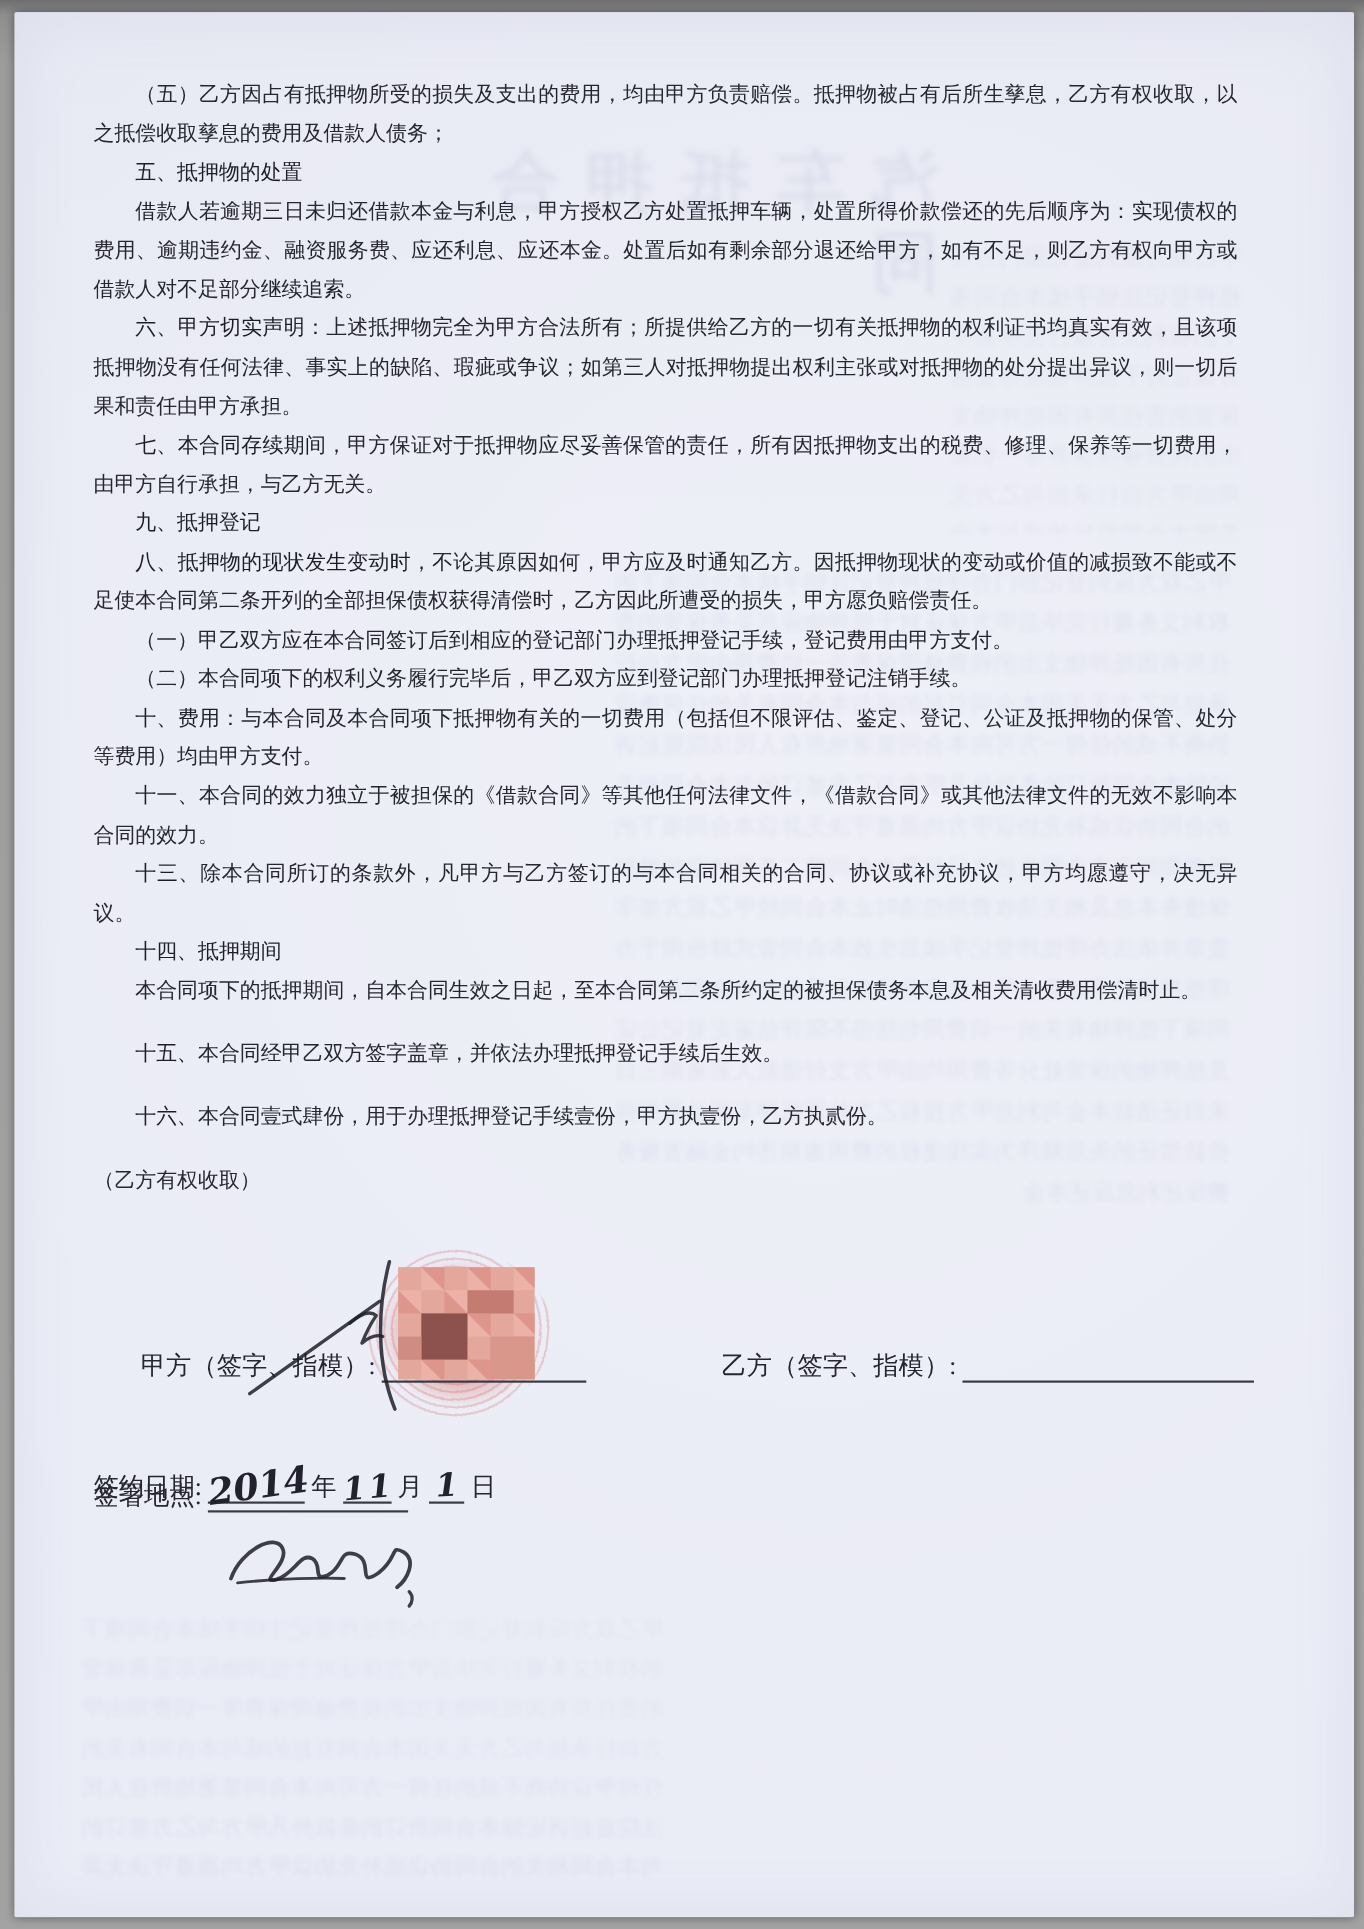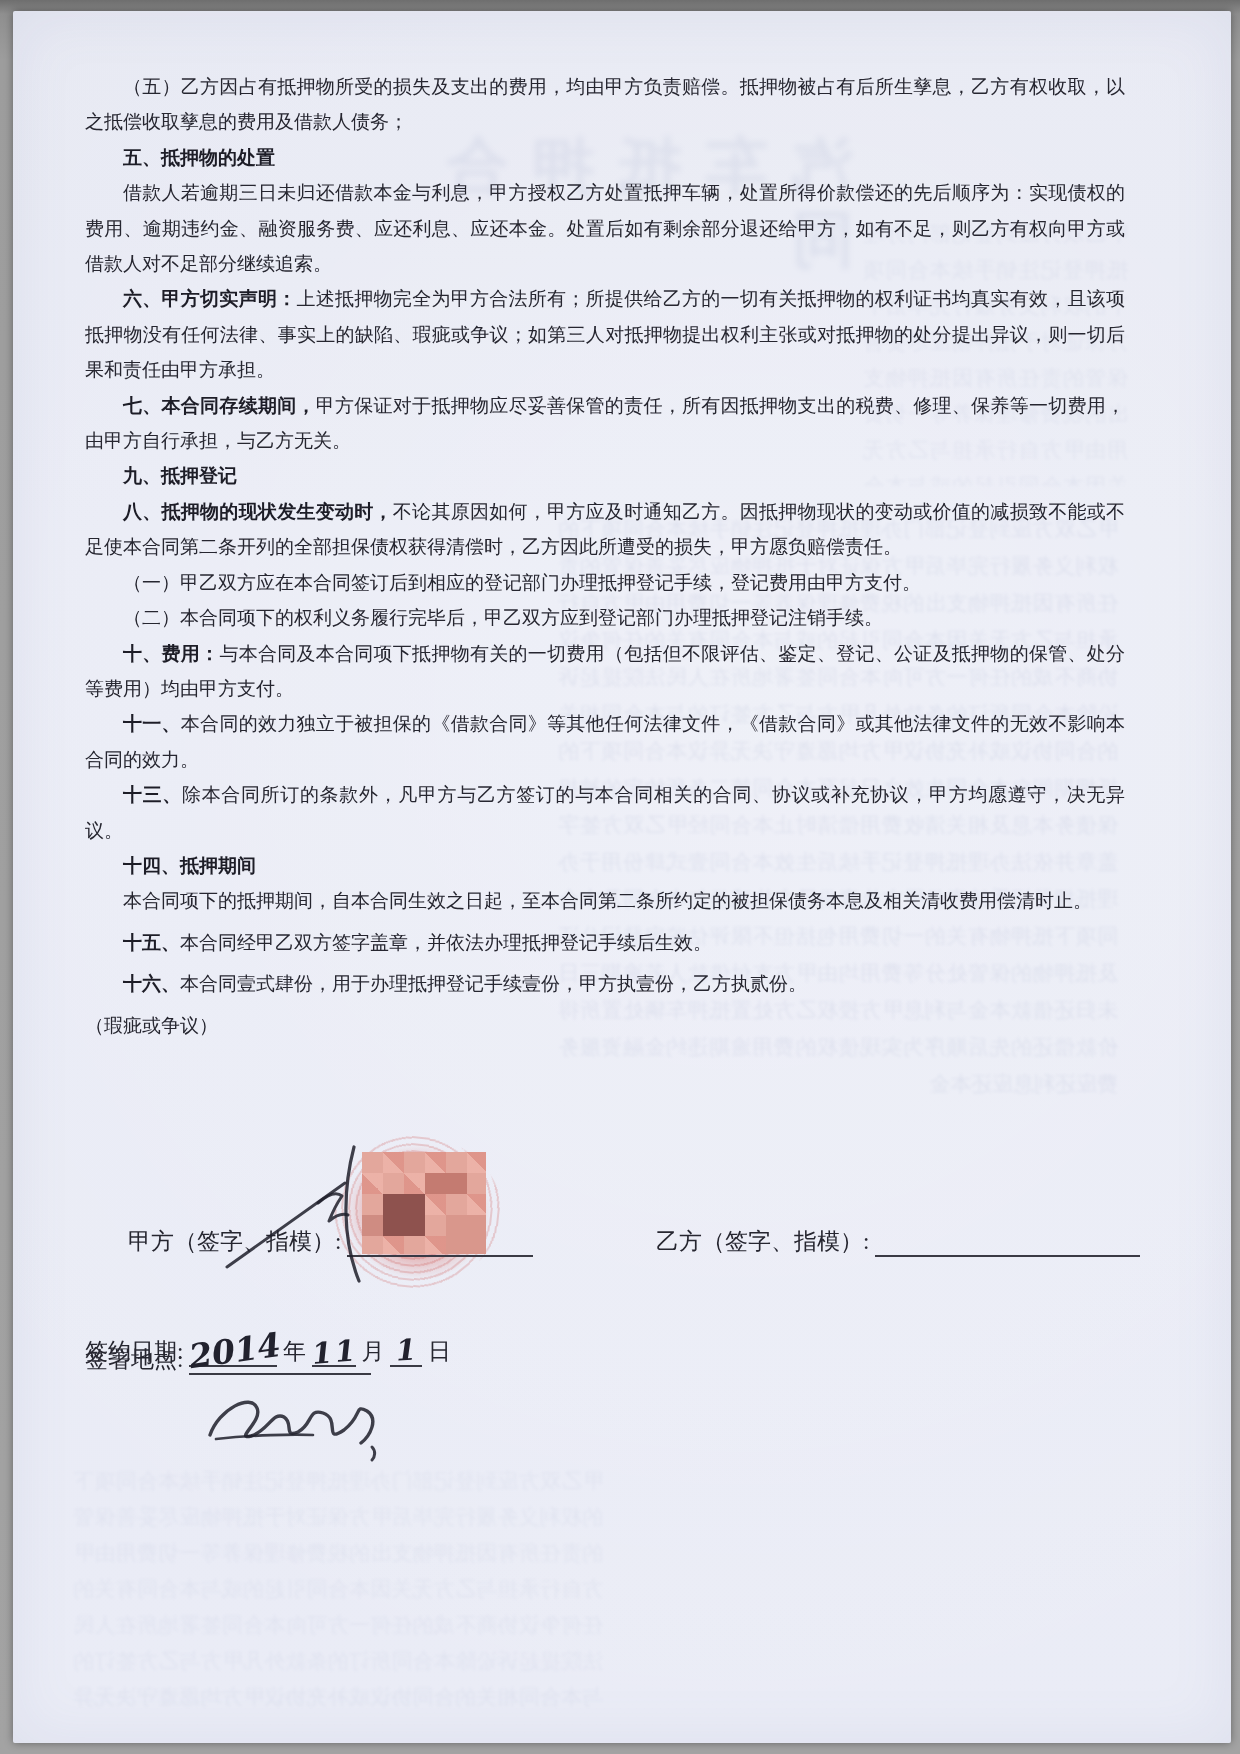--- a/index.html
+++ b/index.html
@@ -24,23 +24,23 @@
   .ghost-a{left:545px;top:500px;width:560px;height:1210px;font-size:21px;line-height:37px;opacity:.10;}
   .ghost-b{left:60px;top:1452px;width:530px;height:250px;font-size:21px;line-height:36px;opacity:.07;}
   .ghost-c{left:850px;top:205px;width:265px;height:270px;font-size:21px;line-height:36px;opacity:.08;}
   
   .content{
     position:absolute;left:72px;top:58px;width:1040px;
     font-size:19px;line-height:35.4px;color:#262630;
     text-align:justify;text-justify:inter-ideograph;
   }
   .content p{margin:0;text-indent:2em;}
-  .content p.lastgap{margin-top:6px;}
+  .content p.lastgap{margin-top:22px;}
   .content p.noindent{text-indent:0;}
-  .content .lead{font-weight:bold;color:#1d1d27;}
+  .content .lead{font-weight:normal;color:#1d1d27;}
   
   .row{position:absolute;font-size:23px;color:#262630;white-space:nowrap;}
   .row-sig{left:72px;top:1215px;margin-left:43px;}
   .row-date{left:72px;top:1325px;}
   .row-place{left:72px;top:1333px;}
   .uline{display:inline-block;border-bottom:2px solid #3a3a44;height:26px;vertical-align:bottom;
     text-align:center;}
   .sig-line-a{width:186px;}
   .sig-line-b{width:265px;}
   .gap-b{margin-left:117px;}
@@ -95,21 +95,21 @@
     <p><span class="lead">八、抵押物的现状发生变动时，</span><span>不论其原因如何，甲方应及时通知乙方。因抵押物现状的变动或价值的减损致不能或不足使本合同第二条开列的全部担保债权获得清偿时，乙方因此所遭受的损失，甲方愿负赔偿责任。</span></p>
     <p><span class="lead"></span><span>（一）甲乙双方应在本合同签订后到相应的登记部门办理抵押登记手续，登记费用由甲方支付。</span></p>
     <p><span class="lead"></span><span>（二）本合同项下的权利义务履行完毕后，甲乙双方应到登记部门办理抵押登记注销手续。</span></p>
     <p><span class="lead">十、费用：</span><span>与本合同及本合同项下抵押物有关的一切费用（包括但不限评估、鉴定、登记、公证及抵押物的保管、处分等费用）均由甲方支付。</span></p>
     <p><span class="lead">十一、</span><span>本合同的效力独立于被担保的《借款合同》等其他任何法律文件，《借款合同》或其他法律文件的无效不影响本合同的效力。</span></p>
     <p><span class="lead">十三、</span><span>除本合同所订的条款外，凡甲方与乙方签订的与本合同相关的合同、协议或补充协议，甲方均愿遵守，决无异议。</span></p>
     <p><span class="lead">十四、抵押期间</span><span></span></p>
     <p><span class="lead"></span><span>本合同项下的抵押期间，自本合同生效之日起，至本合同第二条所约定的被担保债务本息及相关清收费用偿清时止。</span></p>
     <p class="lastgap"><span class="lead">十五、</span><span>本合同经甲乙双方签字盖章，并依法办理抵押登记手续后生效。</span></p>
     <p class="lastgap"><span class="lead">十六、</span><span>本合同壹式肆份，用于办理抵押登记手续壹份，甲方执壹份，乙方执贰份。</span></p>
-    <p class="lastgap noindent"><span>（瑕疵或争议）</span></p>
+    <p class="lastgap noindent"><span>（乙方有权收取）</span></p>
   </div>
 
   <div class="fingerprint"></div>
   <div class="mosaic">
     <div class="sq sq1"></div>
     <div class="sq sq2"></div>
     <div class="sq sq3"></div>
     <div class="sq sq4"></div>
   </div>
 

